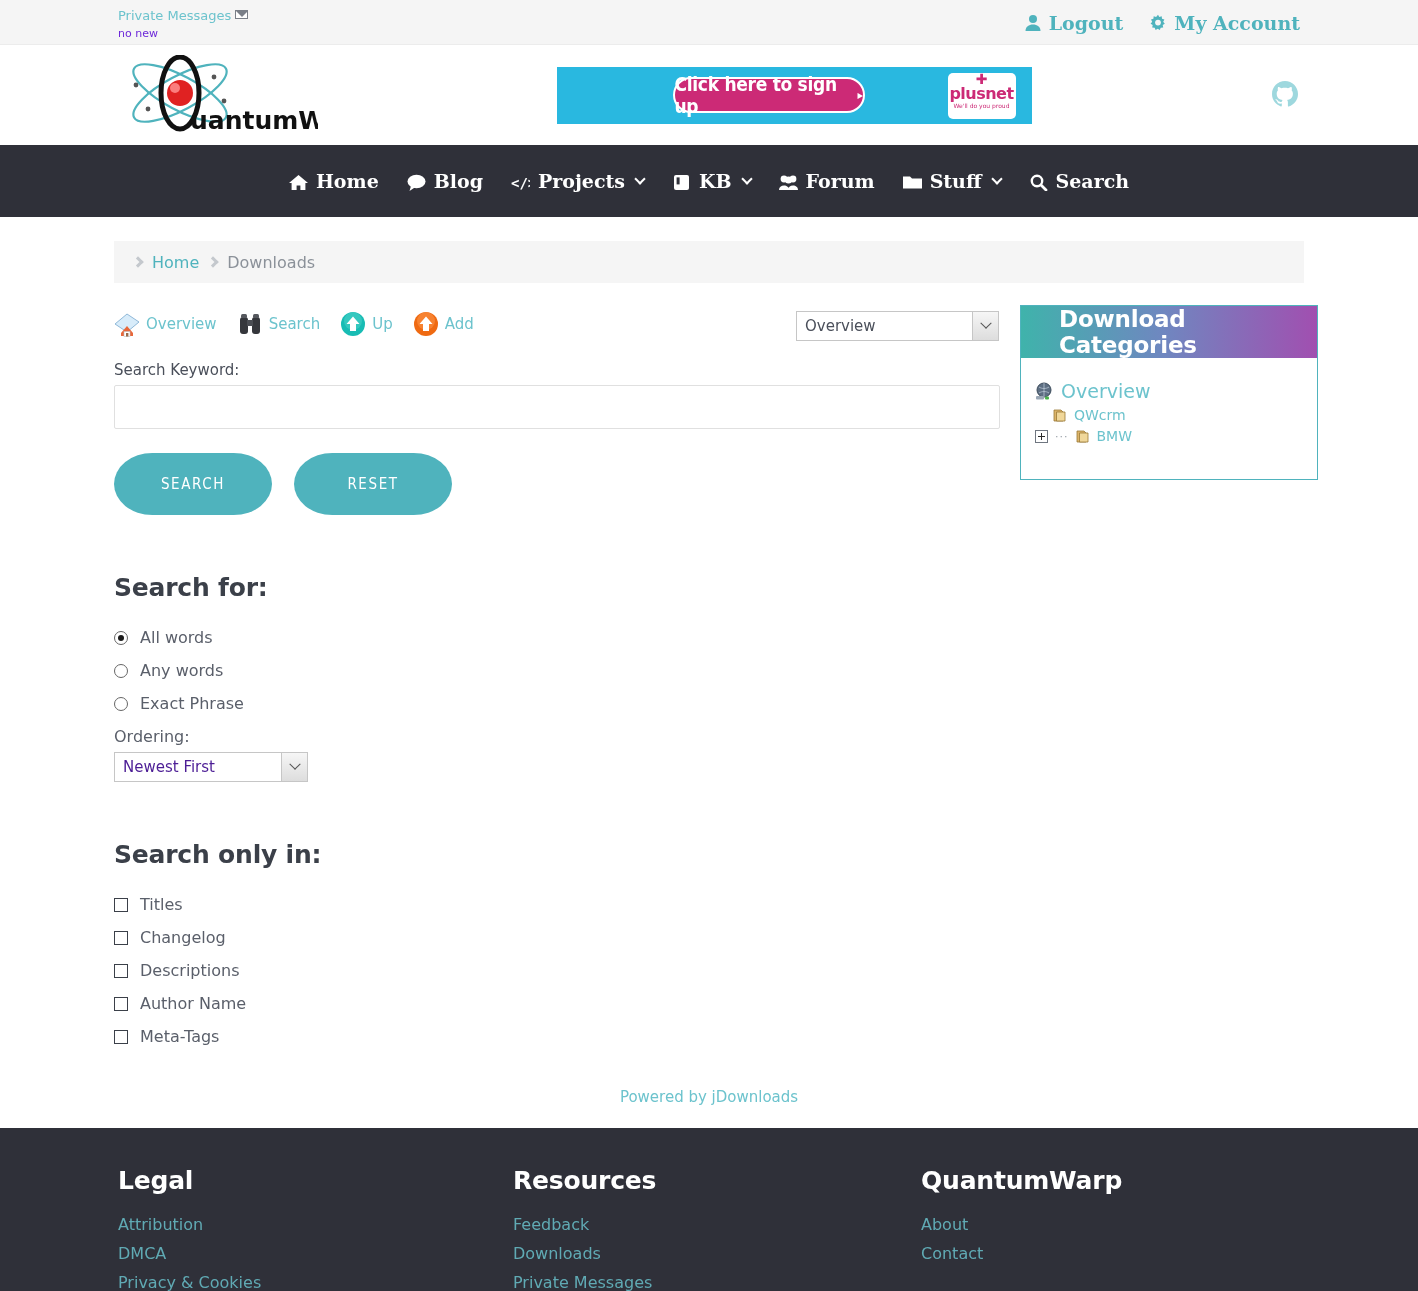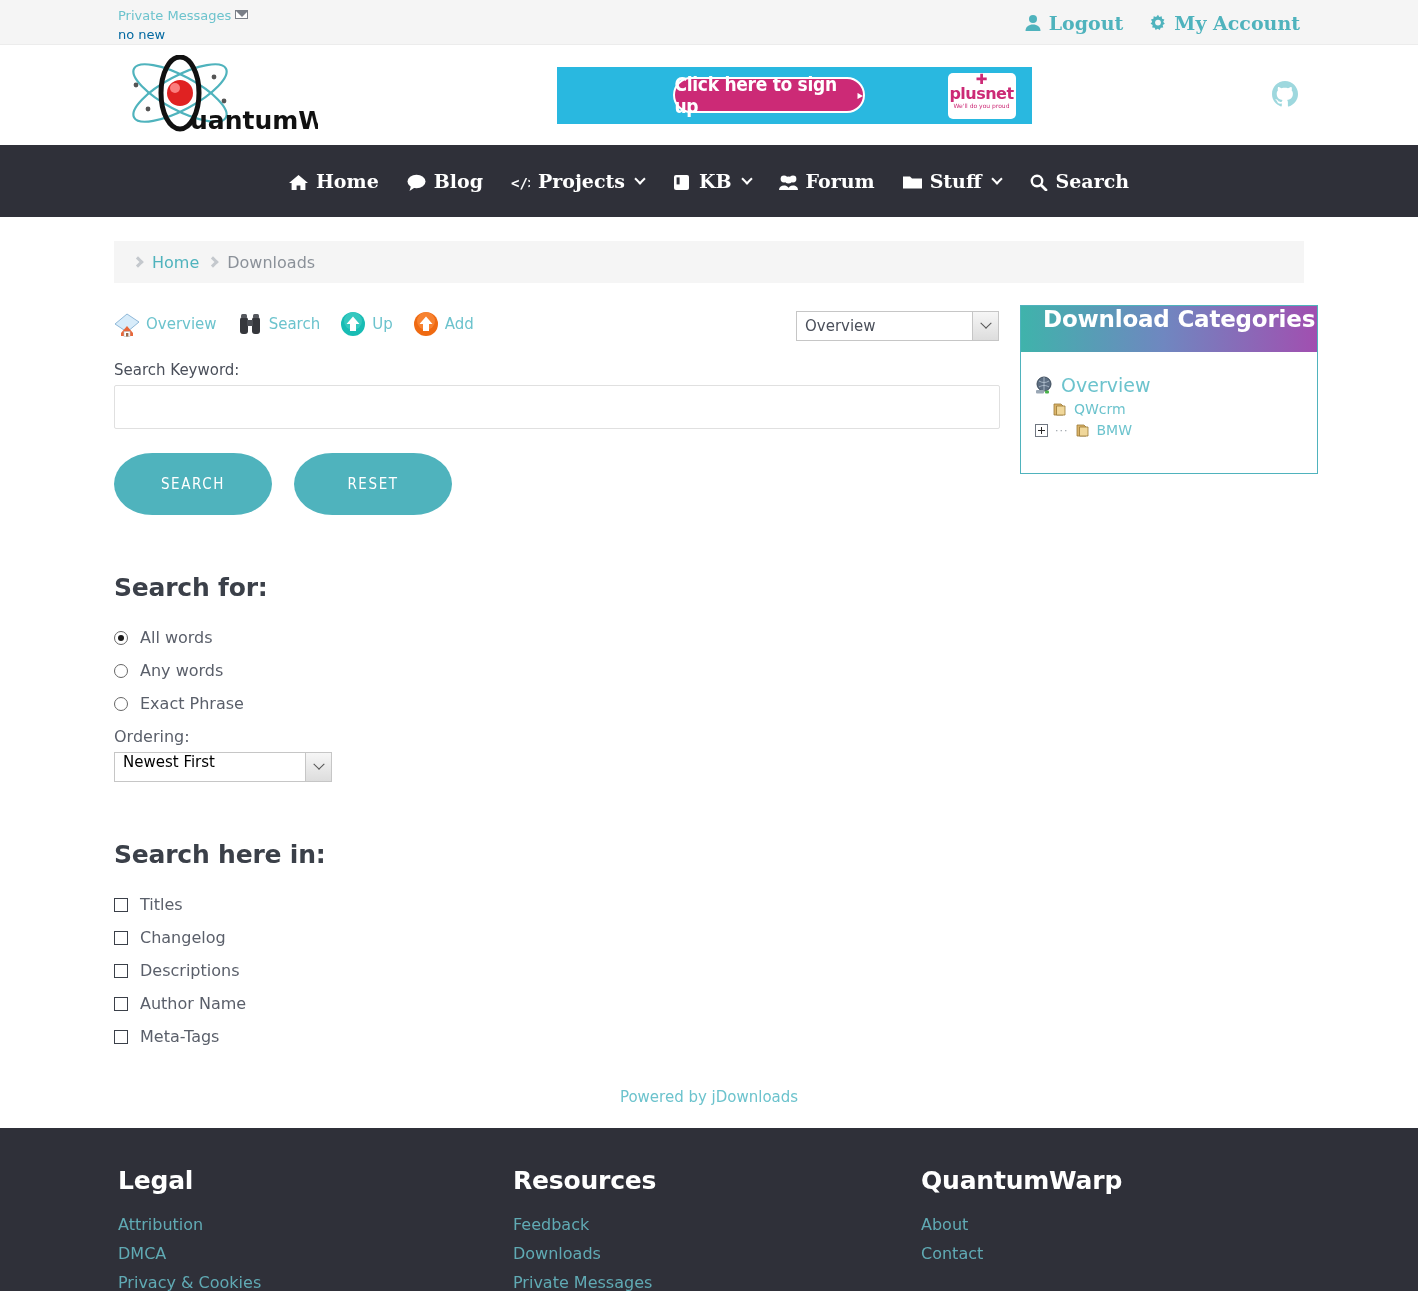--- a/index.html
+++ b/index.html
@@ -39,21 +39,21 @@
     background:#fff;
   }
   .pm-envelope:before {
     content:"";
     position:absolute; left:0; top:0;
     width:0; height:0;
     border-left:6.5px solid transparent;
     border-right:6.5px solid transparent;
     border-top:6px solid #7a7f88;
   }
-  .pm-nonew { font-size:13px; color:#0369a1; margin-top:2px; }
+  .pm-nonew { font-size:11px; color:#6d28d9; margin-top:2px; }
 
   .account-links {
     display:flex; gap:26px; align-items:flex-start;
     padding-top:6px;
   }
   .account-link {
     color:#4fb3bd;
     font-family:"DejaVu Serif","Liberation Serif",serif;
     font-weight:bold;
     font-size:19px;
@@ -225,45 +225,45 @@
     content:""; position:absolute; left:3px; top:3px;
     width:6px;height:6px;border-radius:50%;background:#1a1a1a;
   }
   .chk {
     width:14px;height:14px;border:1.5px solid #3b4049;
     display:inline-block; background:#fff; flex:0 0 14px;
   }
   .ord-label { font-size:16px; color:#5a5f6a; margin:4px 0 6px 0; }
   .ord-select {
     position:relative;
-    width:218px; height:30px;
+    width:194px; height:30px;
     border:1px solid #c6c6c6; background:#fff;
-    font-size:15px; color:#000000;
-    padding-left:8px; display:flex; 
+    font-size:15px; color:#4c1d95;
+    padding-left:8px; display:flex; align-items:center;
   }
 
   .powered {
     text-align:center;
     color:#6cc3cd;
     font-size:15px;
     padding:28px 0 22px 0;
   }
 
   
   .side-col { flex:1; padding-top:22px; padding-left:14px; }
   .module {
     width:298px;
     border:1px solid #4fb3bd;
     background:#fff;
   }
   .module-head {
-    height:46px;
+    height:52px;
     background:linear-gradient(90deg,#3fb3ab 0%,#6f87c0 48%,#a14fb0 100%);
-    display:flex; align-items:flex-start;
-    padding-left:22px;
+    display:flex; align-items:center;
+    padding-left:38px;
   }
   .module-title {
     color:#fff;
     font-family:"DejaVu Sans","Liberation Sans",sans-serif;
     font-weight:bold;
     font-size:23px;
     letter-spacing:-0.2px;
   }
   .module-body { padding:22px 14px 30px 14px; }
   .tree-row { display:flex; align-items:center; gap:7px; margin-bottom:5px; }
@@ -521,21 +521,21 @@
       </label>
 
       <div class="ord-label">Ordering:</div>
       <div class="ord-select">
         <span>Newest First</span>
         <span class="sel-btn">
             <span class="sel-chev"></span>
           </span>
       </div>
 
-      <div class="sec-head">Search here in:</div>
+      <div class="sec-head">Search only in:</div>
 
       <label class="opt-row">
         <span class="chk"></span>
         <span>Titles</span>
       </label>
       <label class="opt-row">
         <span class="chk"></span>
         <span>Changelog</span>
       </label>
       <label class="opt-row">

